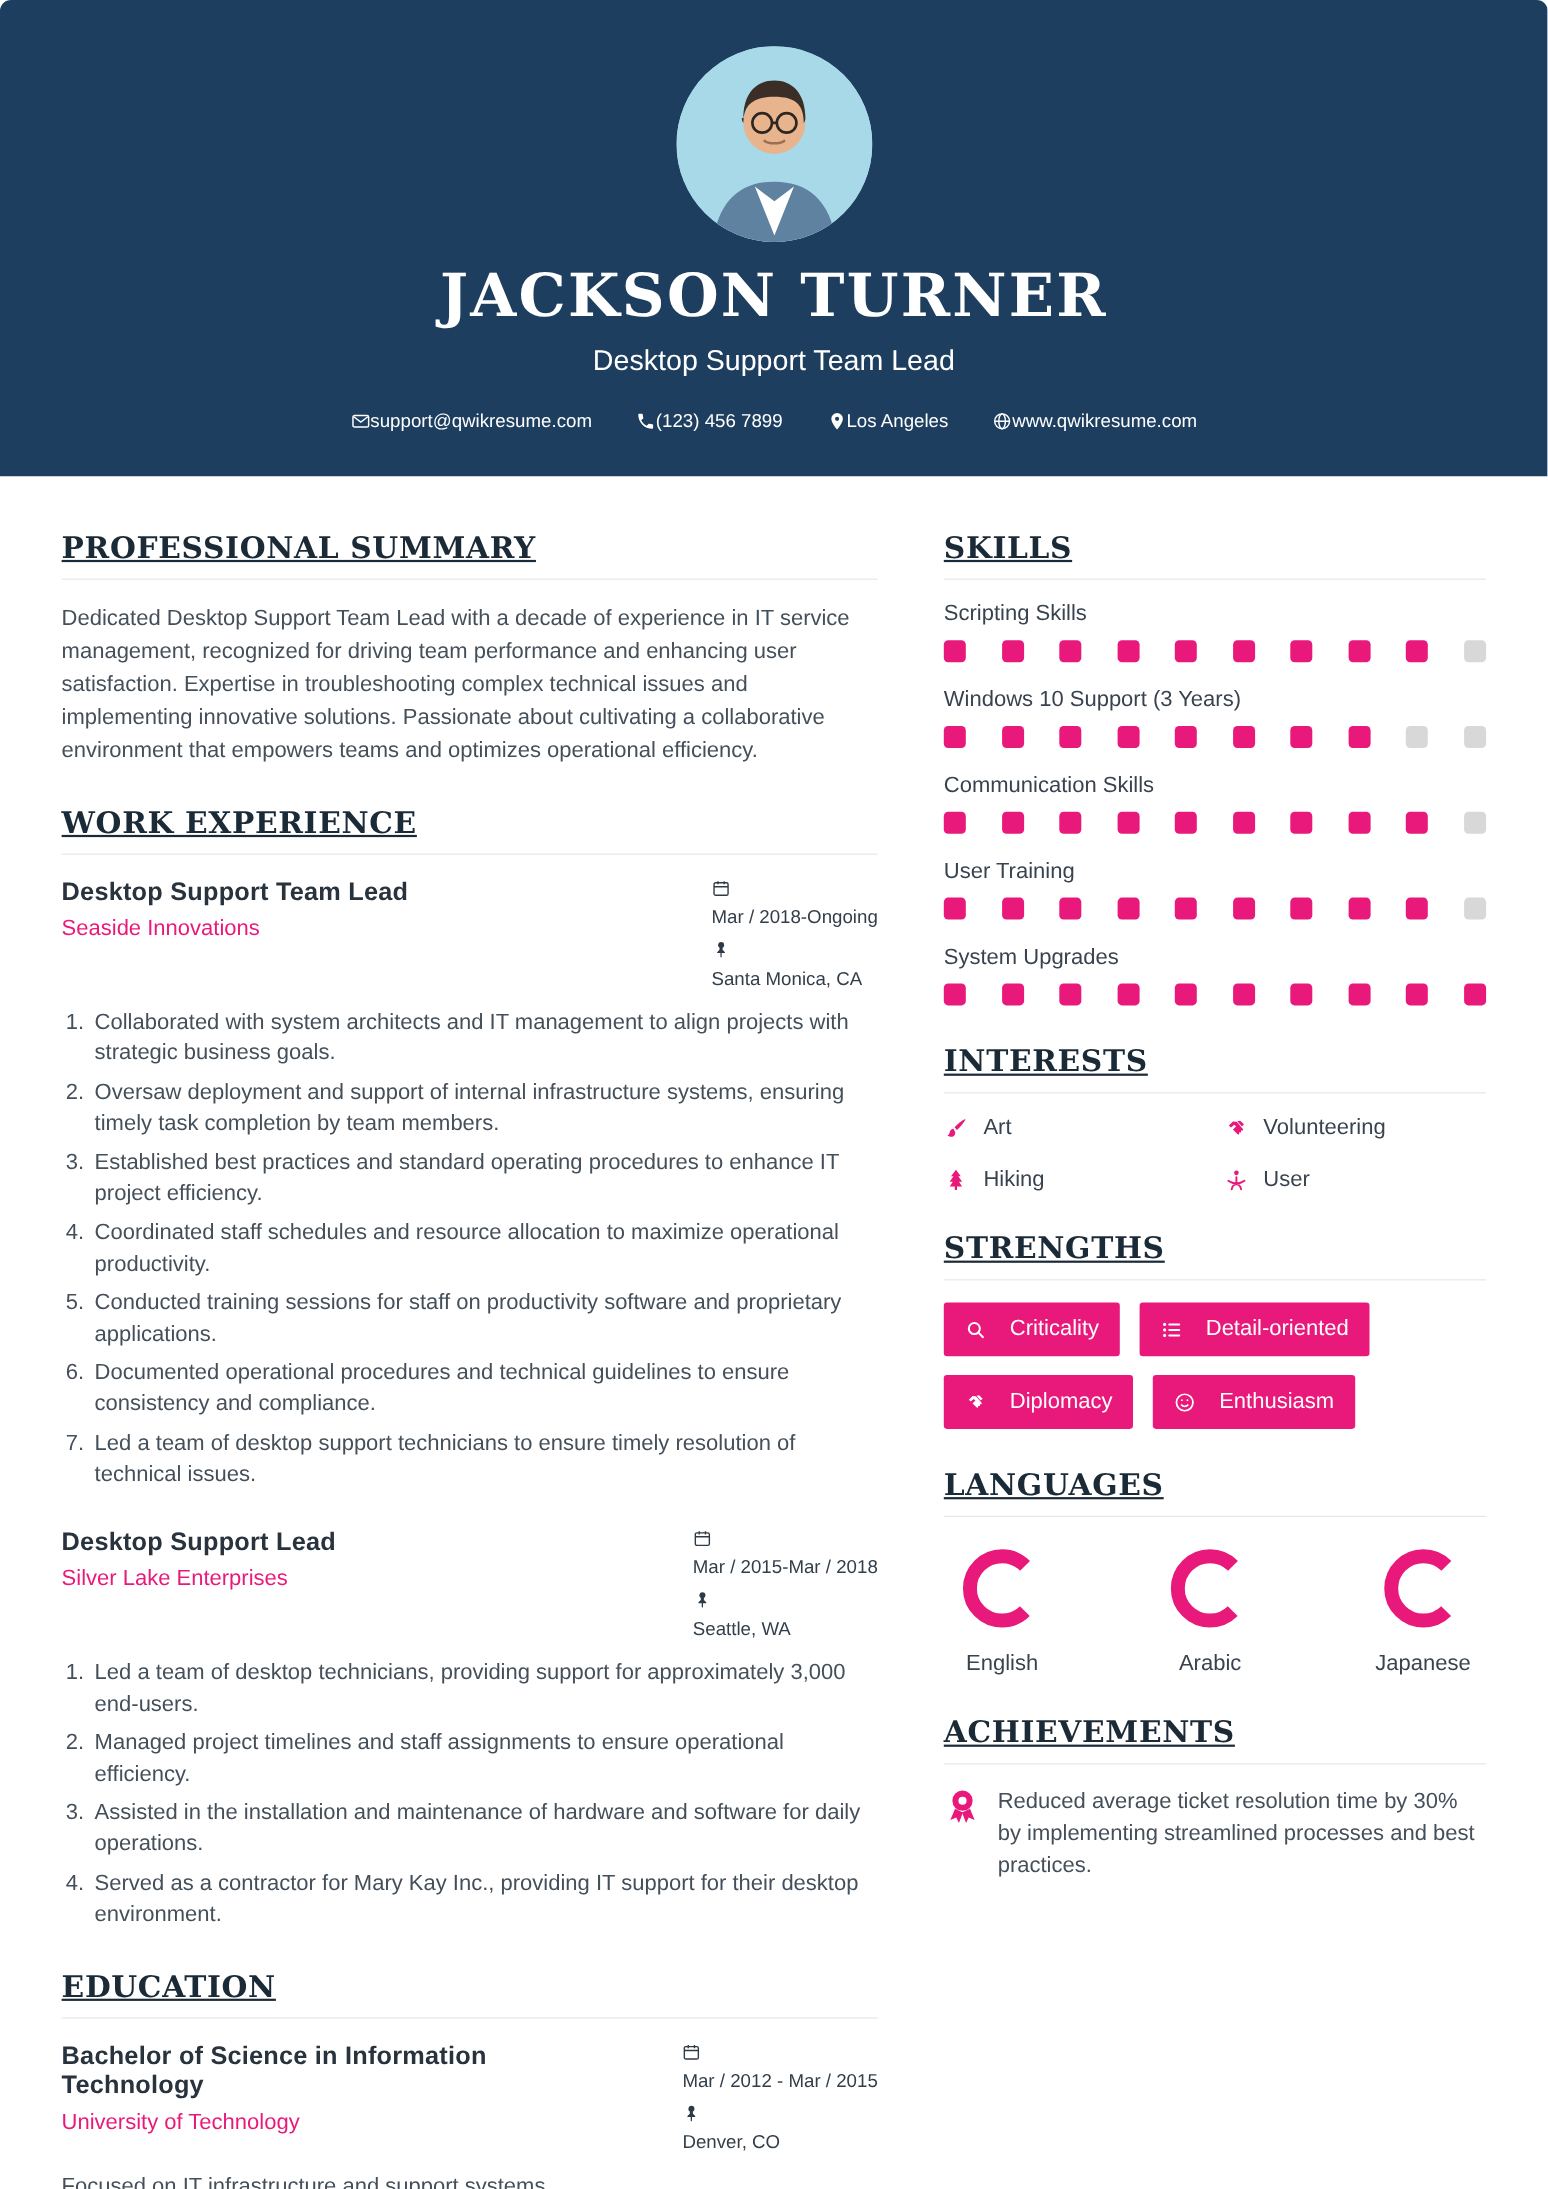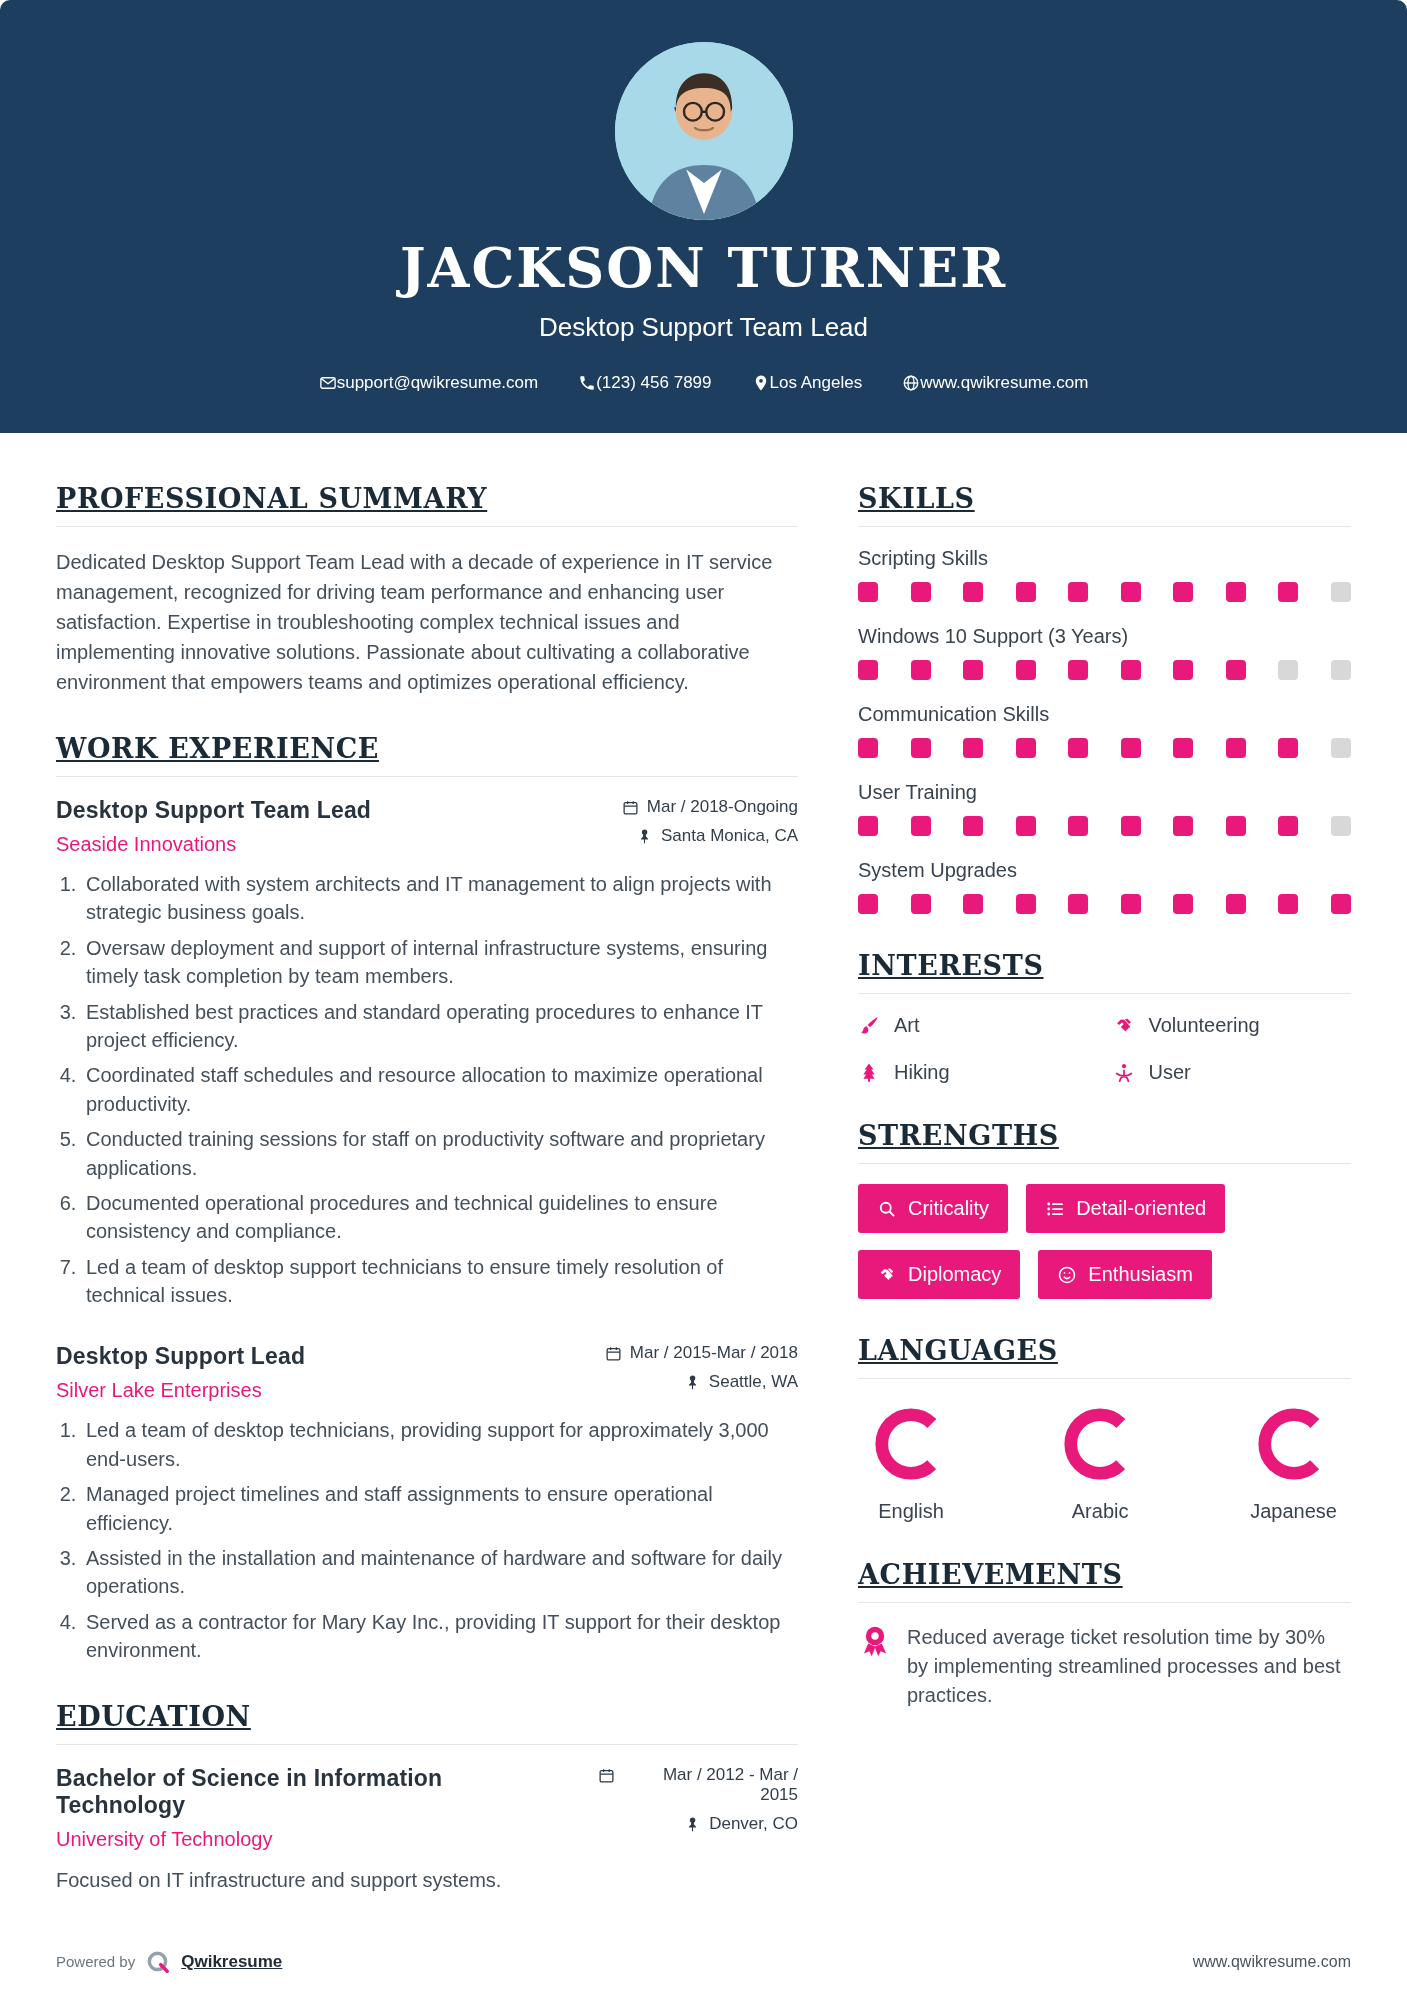--- a/index.html
+++ b/index.html
@@ -34,42 +34,42 @@
   .sec-h{font-family:"DejaVu Serif",serif;font-weight:700;font-size:27px;color:var(--head-text);letter-spacing:.6px;margin:0 0 20px;padding-bottom:12px;border-bottom:1px solid #e3e6e9;text-decoration:underline;}
   .summary{font-size:20px;line-height:1.5;color:var(--body-text);margin:0;}
 
   
   .job{margin-bottom:34px;}
   .job-head{display:flex;justify-content:space-between;align-items:flex-start;}
   .job-head-left{min-width:0;padding-right:16px;}
   .job-title{font-size:23px;font-weight:700;color:#28333e;margin:0 0 9px;letter-spacing:.2px;}
   .company{font-size:20px;color:var(--pink);margin:0 0 8px;}
   .job-meta{flex:none;max-width:200px;text-align:right;font-size:17px;color:#323e4a;}
-  .meta-line{display:flex;justify-content:flex-end;align-items:flex-start;gap:8px;margin-bottom:9px;}
+  .meta-line{display:flex;justify-content:flex-end;align-items:flex-start;gap:8px;margin-bottom:9px;flex-direction:column;}
   .meta-line .icn{width:17px;height:17px;color:#2e3a46;flex:none;margin-top:2px;}
   .meta-line span{text-align:right;}
   .bullets{margin:6px 0 0;padding-left:26px;font-size:20px;line-height:1.42;color:var(--body-text);}
   .bullets li{margin-bottom:7px;padding-left:4px;}
   .edu-head{display:flex;justify-content:space-between;align-items:flex-start;margin-bottom:6px;}
   .degree{max-width:480px;}
 
   
   .skill-name{font-size:20px;color:#39434f;margin:0 0 12px;}
   .squares{display:flex;justify-content:space-between;margin-bottom:23px;}
   .sq{width:20px;height:20px;border-radius:4px;background:var(--pink);}
   .sq.off{background:var(--sq-off);}
 
   
   .interests{display:grid;grid-template-columns:1fr 1fr;row-gap:24px;column-gap:16px;}
   .interest{display:flex;align-items:center;gap:14px;font-size:20px;color:#39434f;}
   .interest .icn{width:22px;height:22px;color:var(--pink);flex:none;}
 
   
   .strengths{display:flex;flex-wrap:wrap;gap:17px 18px;}
-  .strength-pill{display:inline-flex;align-items:center;gap:11px;background:var(--pink);color:#fff;font-size:20px;padding:13px 19px;border-radius:3px;}
+  .strength-pill{display:inline-flex;align-items:center;gap:21px;background:var(--pink);color:#fff;font-size:20px;padding:13px 19px;border-radius:3px;}
   .strength-pill .icn{width:20px;height:20px;color:#fff;flex:none;}
 
   
   .langs{display:flex;justify-content:space-between;padding:6px 14px 0;}
   .lang{text-align:center;}
   .ring{width:78px;height:78px;}
   .lang-name{font-size:20px;color:#39434f;margin-top:13px;}
 
   
   .achv{display:flex;gap:15px;align-items:flex-start;margin-bottom:20px;}

